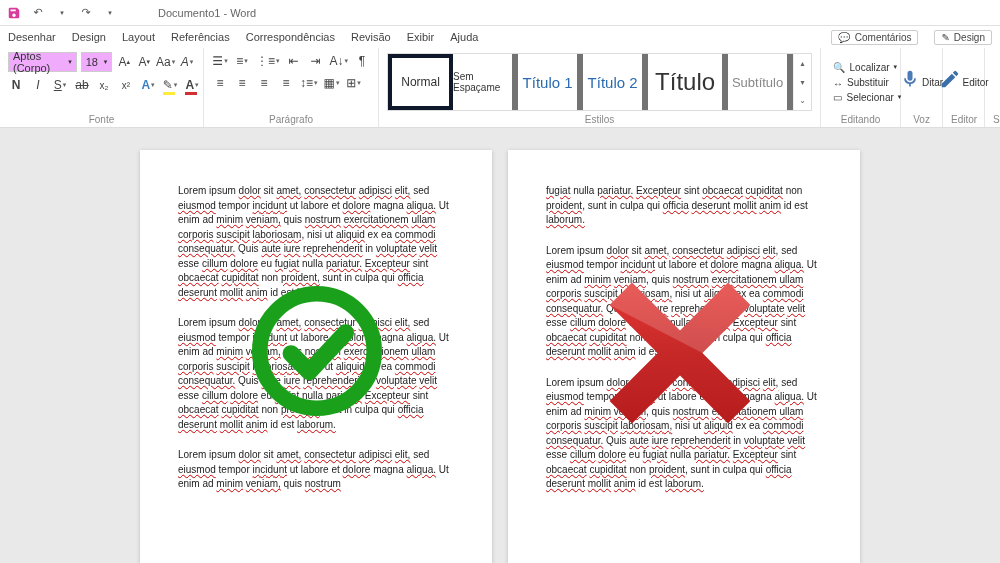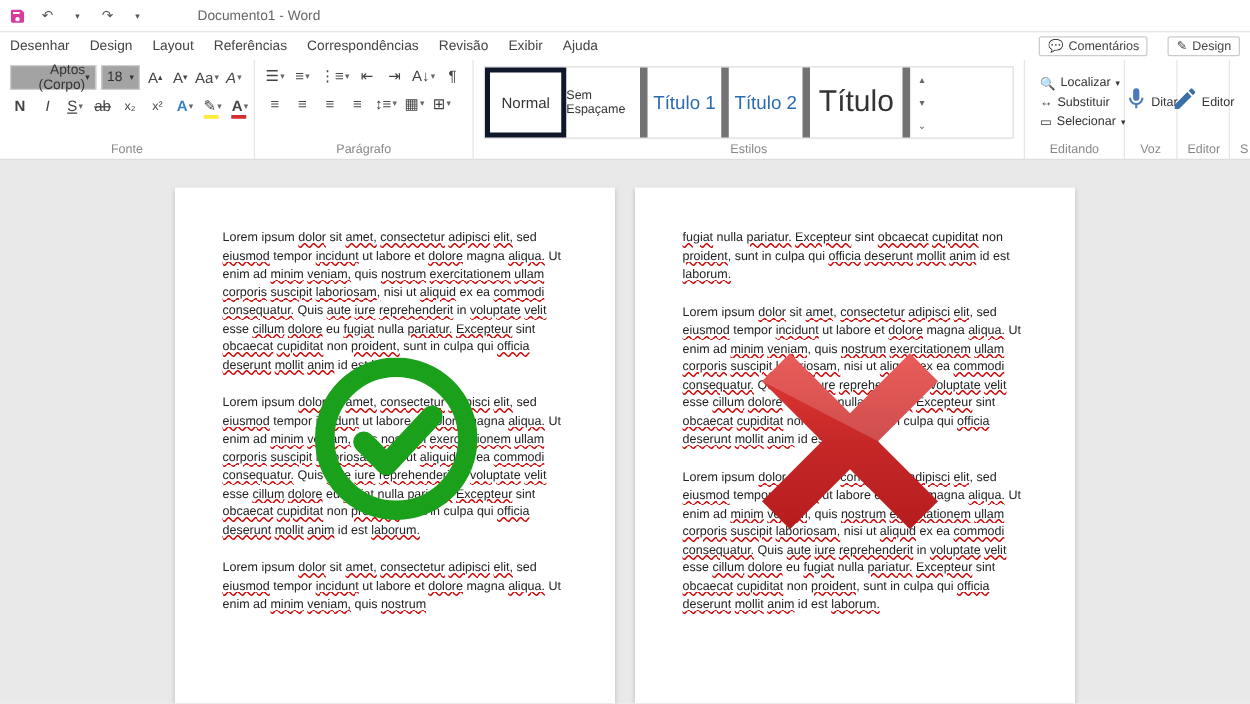--- a/index.html
+++ b/index.html
@@ -23,21 +23,21 @@
 
 
 .ribbon { height: 80px; background: #fff; border-bottom: 1px solid #ddd; display: flex; }
 .group { border-right: 1px solid #e6e6e6; padding: 4px 8px 2px; display: flex; flex-direction: column; }
 .group-body { flex: 1; display: flex; flex-direction: column; gap: 4px; }
 .group-label { text-align: center; font-size: 10px; color: #888; padding-top: 2px; }
 
 
 .font-row1 { display: flex; align-items: center; gap: 4px; }
 .font-row2 { display: flex; align-items: center; gap: 6px; }
-.combo { border: 1px solid #ccc; height: 20px; display: inline-flex; align-items: center; padding: 0 4px; font-size: 11px; background: #a3a3a3; text-align: right; }
+.combo { border: 1px solid #ccc; height: 20px; display: inline-flex; align-items: center; padding: 0 4px; font-size: 11px; background: #f0abfc; }
 .combo.font-name { width: 70px; justify-content: space-between; }
 .combo.font-size { width: 32px; justify-content: space-between; }
 .rb { display: inline-flex; align-items: center; justify-content: center; min-width: 16px; height: 18px; font-size: 12px; color: #444; cursor: pointer; }
 .rb.small { font-size: 10px; }
 .rb.dd::after { content: "▾"; font-size: 7px; margin-left: 1px; color: #666; }
 .color-bar { height: 3px; width: 12px; display: block; }
 
 
 .para-row { display: flex; align-items: center; gap: 6px; }
 
@@ -183,20 +183,21 @@
   </div>
 
   <div class="group" style="width:450px">
     <div class="group-body" style="justify-content:center">
       <div class="styles-gal">
         <div class="style-tile sel">Normal</div>
         <div class="style-tile" style="font-size:10px">Sem Espaçame</div>
         <div class="style-tile blue">Título 1</div>
         <div class="style-tile blue">Título 2</div>
         <div class="style-tile big" style="width:80px">Título</div>
+        <div class="style-tile sub">Subtítulo</div>
         <div class="gal-scroll">
             <div>▴</div>
             <div>▾</div>
             <div>⌄</div>
           </div>
       </div>
     </div>
     <div class="group-label">Estilos</div>
   </div>
 

